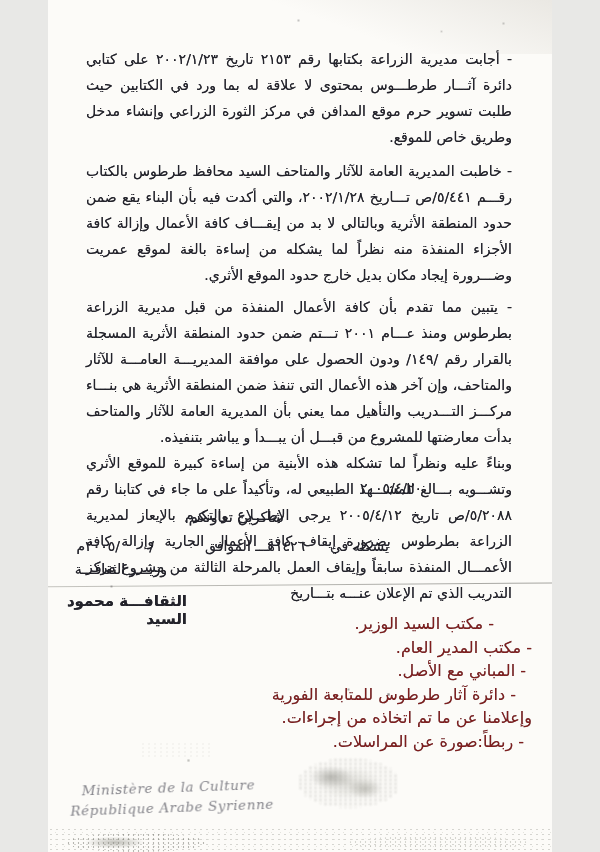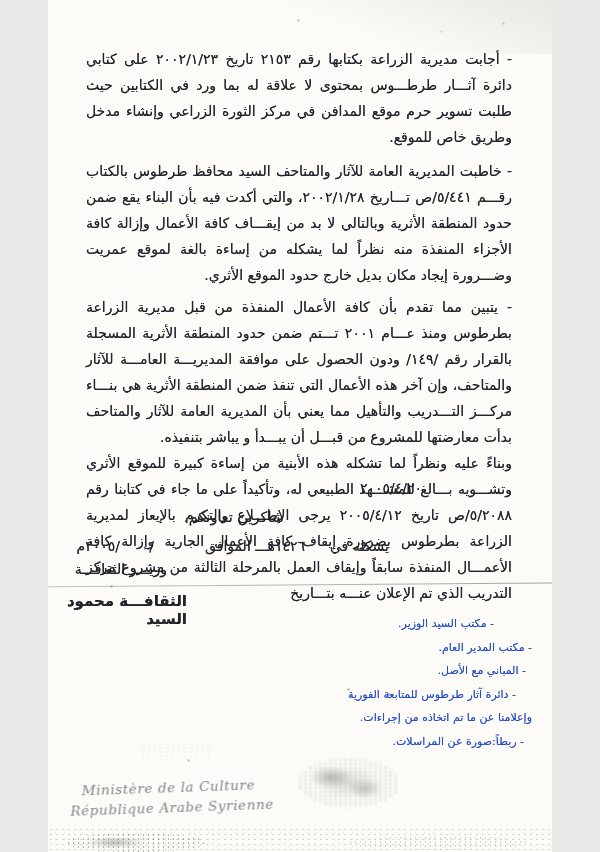--- a/index.html
+++ b/index.html
@@ -26,21 +26,21 @@
   .dl-place{right:163px;}
   .dl-hijri{right:247px;}
   .dl-slash{right:398px;}
   .dl-year{right:432px;}
   .sig-title{position:absolute;top:561px;right:385px;font-weight:normal;font-size:14px;letter-spacing:.3px;text-shadow:0 0 .5px rgba(25,25,35,.8);}
   .sig-name{position:absolute;top:592px;right:365px;font-weight:bold;font-size:15px;letter-spacing:.2px;text-shadow:0 0 .5px rgba(25,25,35,.8);}
   .divider{position:absolute;top:584px;left:-6px;width:612px;height:1px;
     background:linear-gradient(to left, rgba(95,95,90,.6), rgba(130,130,122,.45));
     transform:rotate(-0.45deg);}
   .cc{position:absolute;top:612px;right:20px;margin:0;padding:0;list-style:none;
-    font-size:11px;line-height:23.5px;color:#1d4ed8;text-align:right;}
+    font-size:16px;line-height:23.5px;color:#7f1d1d;text-align:right;}
   .cc li{text-shadow:0 0 .4px rgba(60,60,70,.6);}
   .cc li:nth-child(1){margin-left:0;margin-right:38px;}
   .cc li:nth-child(3){margin-right:6px;}
   .cc li:nth-child(4){margin-right:16px;text-align:right;}
   .cc li:nth-child(6){margin-right:8px;}
   .cc li:nth-child(7){margin-right:10px;}
   .bleed{
     position:absolute;top:779px;left:34px;transform:rotate(-2deg);
     direction:ltr;text-align:left;
     font-family:"DejaVu Serif",serif;font-style:italic;

